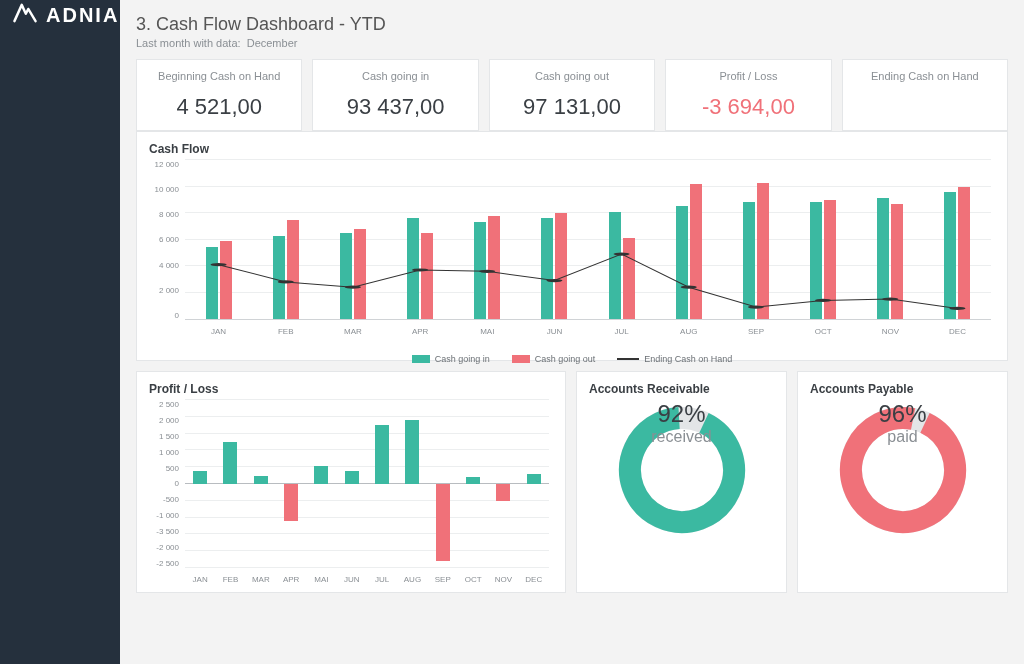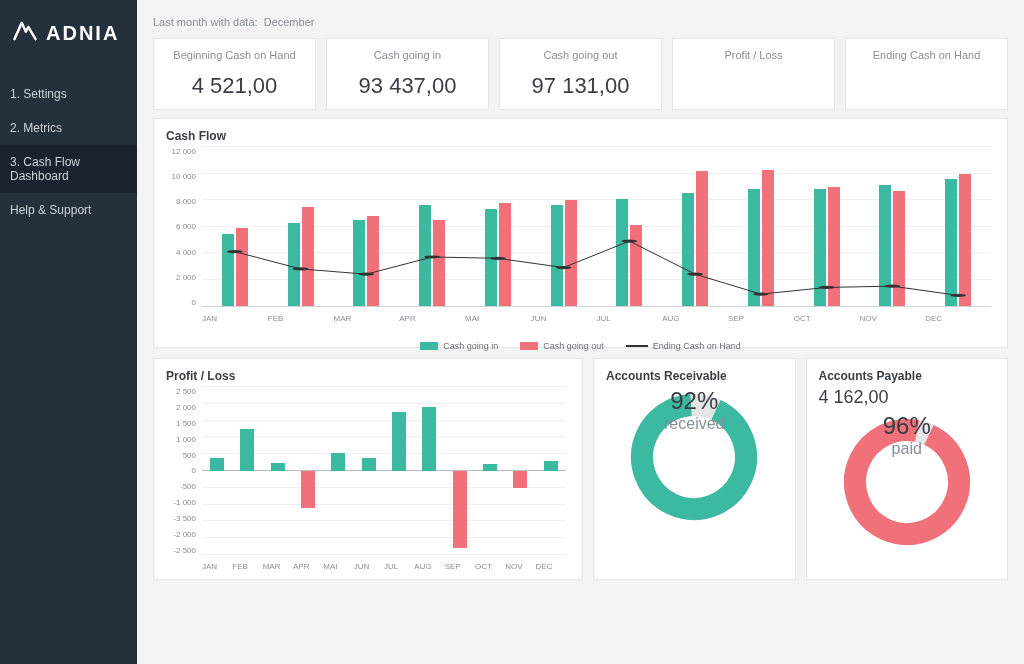--- a/index.html
+++ b/index.html
@@ -1,47 +1,47 @@
 <!DOCTYPE html>
 <html><head>
 <meta charset="utf-8">
 <style>
   *{box-sizing:border-box;margin:0;padding:0;font-family:"Segoe UI",Arial,sans-serif}
   body{background:#f3f3f3;width:1024px;height:664px;overflow:hidden;display:flex}
   
-  .sidebar{width:137px;background:#25303d;color:#cdd2d7;display:flex;flex-direction:column;padding-top:18px;font-size:12px}
+  .sidebar{width:120px;background:#25303d;color:#cdd2d7;display:flex;flex-direction:column;font-size:12px}
   .logo{display:flex;align-items:center;gap:8px;padding:0 12px 28px 12px;color:#fff;font-size:20px;font-weight:600;letter-spacing:2px}
   .logo svg{width:26px;height:26px}
   .nav-item{padding:10px 10px;cursor:pointer;font-size:12px}
   .nav-item.active{background:#1a232d}
   
   .main{flex:1;padding:14px 16px 10px 16px;overflow:hidden}
   .page-title{font-size:18px;color:#555;font-weight:400}
   .page-sub{font-size:11px;color:#8a8f94;margin-top:2px;margin-bottom:10px}
   
-  .kpis{display:flex;gap:10px;margin-bottom:8px}
+  .kpis{display:flex;gap:10px;margin-bottom:0}
   .kpi{flex:1;background:#fff;border:1px solid #e4e6e8;padding:10px 4px;text-align:center}
   .kpi-label{font-size:11px;color:#8a8f94;margin-bottom:12px}
   .kpi-value{font-size:22px;color:#3a3f44;font-weight:400}
   .kpi-value.neg{color:#f07179}
   
   .panel{background:#fff;border:1px solid #e4e6e8;padding:10px 12px;position:relative}
   .panel-title{font-size:12px;color:#3a3f44;font-weight:700;margin-bottom:4px}
   .cash-flow-panel{height:230px;margin-bottom:10px}
   .bottom-row{display:flex;gap:10px;height:222px}
   .pl-panel{flex:0 0 430px}
   .donut-panel{flex:1;display:flex;flex-direction:column}
   .big-num{font-size:18px;color:#3a3f44;margin-bottom:4px}
   
   .chart{position:relative;width:100%;height:100%}
   .y-axis{position:absolute;left:0;top:0;bottom:18px;width:34px;display:flex;flex-direction:column;justify-content:space-between;font-size:8px;color:#8a8f94;text-align:right;padding-right:4px}
   .plot{position:absolute;left:36px;right:4px;top:0;bottom:18px;border-bottom:1px solid #d0d3d6}
   .grid-line{position:absolute;left:0;right:0;height:0;border-top:1px solid #eceeef}
   .x-labels{position:absolute;left:36px;right:4px;bottom:2px;display:flex;font-size:8px;color:#8a8f94}
-  .x-labels span{flex:1;}
+  .x-labels span{flex:1;text-align:center}
   .bars-group{position:absolute;top:0;bottom:0;display:flex;align-items:flex-end;justify-content:center;gap:2px}
   .bar{width:12px}
   .bar.in{background:#3bb9a1}
   .bar.out{background:#f07179}
   .bar.pl-pos{background:#3bb9a1}
   .bar.pl-neg{background:#f07179}
   svg.line-overlay{position:absolute;left:0;top:0;width:100%;height:100%;overflow:visible}
   .legend{position:absolute;left:0;right:0;bottom:-4px;display:flex;justify-content:center;gap:22px;font-size:9px;color:#6b7075}
   .legend-item{display:flex;align-items:center;gap:5px}
   .swatch{width:18px;height:8px}
@@ -65,48 +65,44 @@
 
 <div class="sidebar">
   <div class="logo">
     <span>
       <svg viewBox="0 0 32 32">
           <path d="M3 26 L12 6 L17 17 L20 11 L29 26" fill="none" stroke="#fff" stroke-width="3" stroke-linejoin="round" stroke-linecap="round"></path>
         </svg>
     </span>
     <span>ADNIA</span>
   </div>
-  <div id="nav">
-      <div class="nav-item">1. Settings</div>
-      <div class="nav-item">2. Metrics</div>
-      <div class="nav-item active">3. Cash Flow Dashboard</div>
-      <div class="nav-item">Help &amp; Support</div>
-    </div>
 </div>
 
 <div class="main">
+  <div class="page-title">3. Cash Flow Dashboard - YTD</div>
   <div class="page-sub">
     <span>Last month with data:</span>&nbsp;&nbsp;<span>December</span>
   </div>
 
   <div class="kpis" id="kpis">
       <div class="kpi">
         <div class="kpi-label">Beginning Cash on Hand</div>
         <div class="kpi-value">4 521,00</div>
       </div>
       <div class="kpi">
         <div class="kpi-label">Cash going in</div>
         <div class="kpi-value">93 437,00</div>
       </div>
       <div class="kpi">
         <div class="kpi-label">Cash going out</div>
         <div class="kpi-value">97 131,00</div>
       </div>
       <div class="kpi">
         <div class="kpi-label">Profit / Loss</div>
+        <div class="kpi-value neg">-3 694,00</div>
       </div>
       <div class="kpi">
         <div class="kpi-label">Ending Cash on Hand</div>
       </div>
     </div>
 
   <div class="panel cash-flow-panel">
     <div class="panel-title">Cash Flow</div>
     <div class="chart" id="cfChart" style="height:178px">
         <div class="y-axis">
@@ -312,21 +308,20 @@
             <circle cx="70" cy="70" r="52" fill="none" stroke="#3bb9a1" stroke-width="22" stroke-dasharray="300.58758509547147 326.7256359733385" transform="rotate(-65 70 70)"></circle>
           </svg>
         <div class="donut-center">
           <div class="donut-pct">92%</div>
           <div class="donut-sub">received</div>
         </div>
       </div>
     </div>
     <div class="panel donut-panel">
       <div class="panel-title">Accounts Payable</div>
-      <div class="big-num">4 162,00</div>
       <div class="donut-wrap">
         <svg id="donutAP" width="140" height="140" viewBox="0 0 140 140">
             <circle cx="70" cy="70" r="52" fill="none" stroke="#e3e5e7" stroke-width="22"></circle>
             <circle cx="70" cy="70" r="52" fill="none" stroke="#f07179" stroke-width="22" stroke-dasharray="313.65661053440493 326.7256359733385" transform="rotate(-65 70 70)"></circle>
           </svg>
         <div class="donut-center">
           <div class="donut-pct">96%</div>
           <div class="donut-sub">paid</div>
         </div>
       </div>

